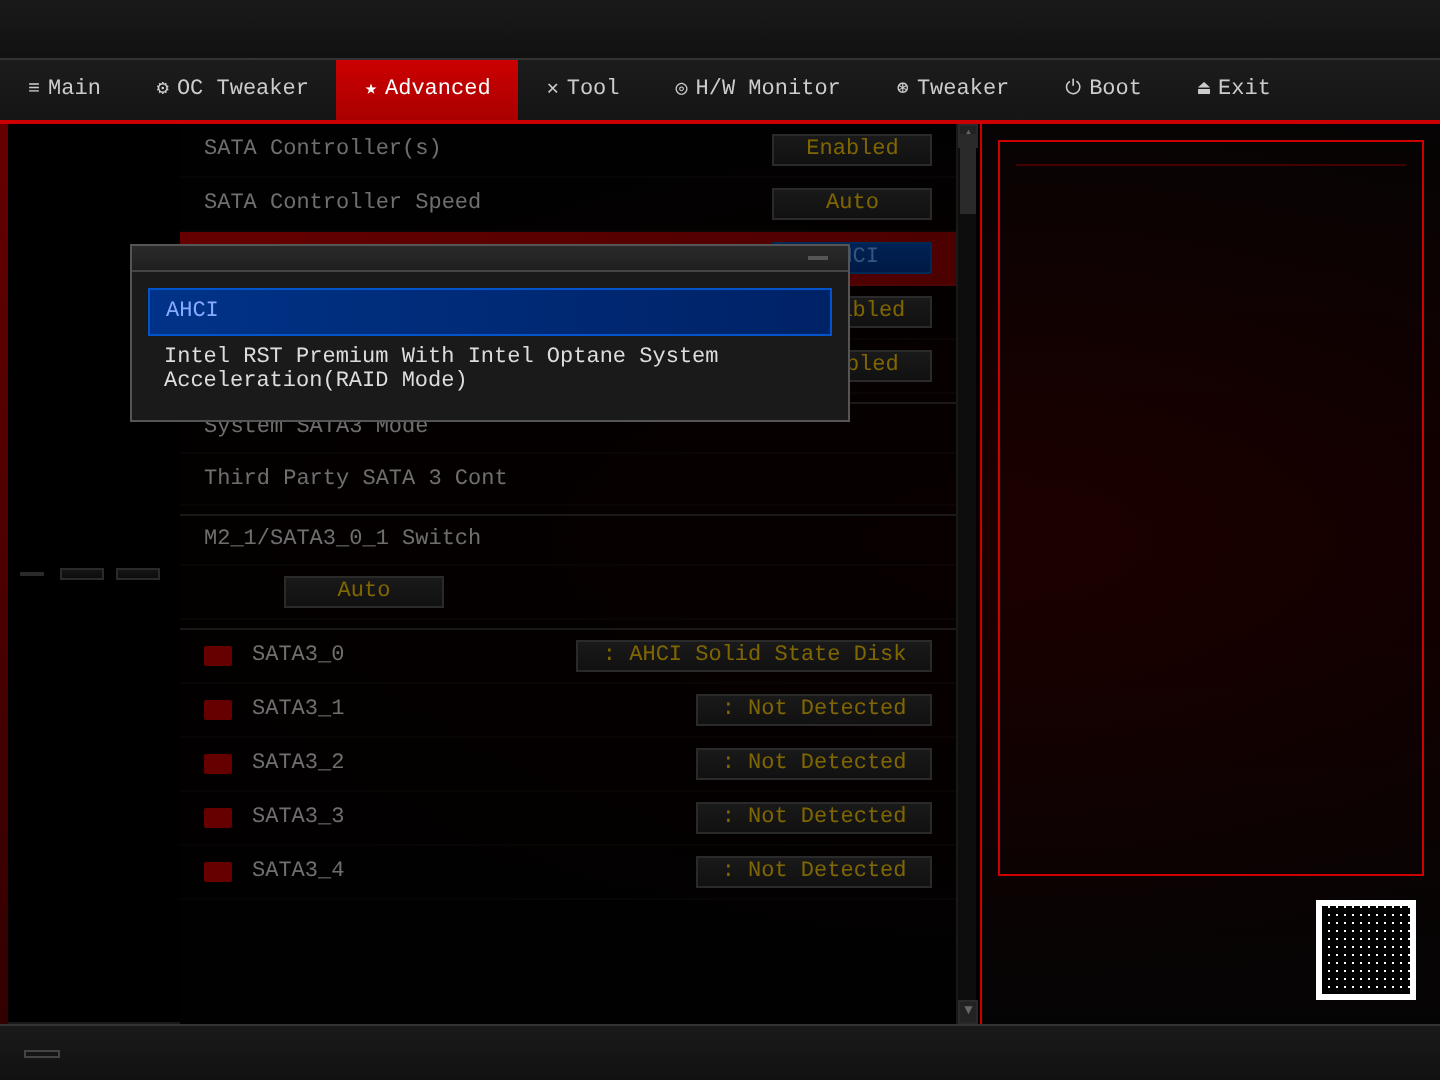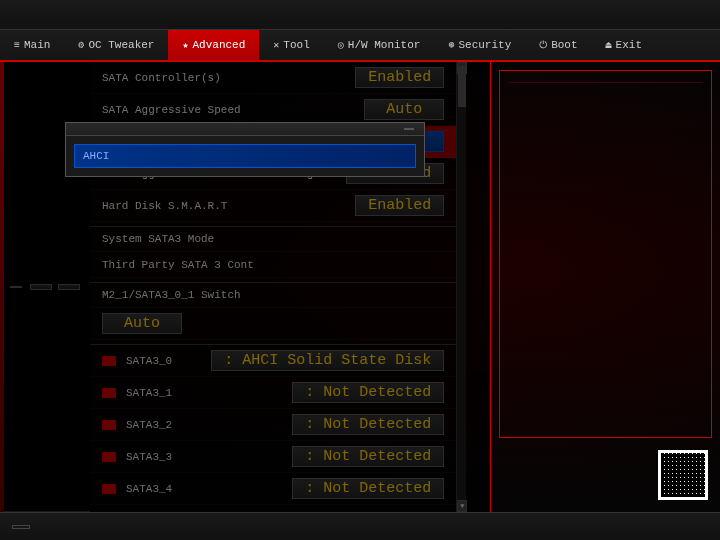--- a/index.html
+++ b/index.html
@@ -152,26 +152,27 @@
     .menu-label {
       color: #ddd;
       font-size: 11px;
       display: flex;
       align-items: center;
       gap: 6px;
     }
     .menu-item.selected .menu-label { color: #fff; }
     .menu-value {
       color: #ffcc00;
-      font-size: 15px;
+      font-size: 11px;
       background: linear-gradient(to bottom, #333, #222);
       border: 1px solid #555;
       padding: 1px 12px;
       min-width: 80px;
       text-align: center;
+      margin-left: 40px;
     }
     .menu-value.blue-val {
       background: linear-gradient(to bottom, #003366, #002244);
       border-color: #0055aa;
       color: #66aaff;
     }
     .menu-item.selected .menu-value.blue-val {
       background: linear-gradient(to bottom, #0044aa, #003388);
     }
     .disk-icon {
@@ -398,21 +399,21 @@
     <div class="nav-item">
       <span class="nav-icon">✕</span>
       <span>Tool</span>
     </div>
     <div class="nav-item">
       <span class="nav-icon">◎</span>
       <span>H/W Monitor</span>
     </div>
     <div class="nav-item">
       <span class="nav-icon">⊛</span>
-      <span>Security</span>
+      <span>Tweaker</span>
     </div>
     <div class="nav-item">
       <span class="nav-icon">⏻</span>
       <span>Boot</span>
     </div>
     <div class="nav-item">
       <span class="nav-icon">⏏</span>
       <span>Exit</span>
     </div>
   </div>
@@ -433,21 +434,21 @@
     </div>
 
     <div class="menu-row-wrapper">
       <div class="menu-items-col">
 
       <div class="menu-item">
       <span class="menu-label">SATA Controller(s)</span>
       <span class="menu-value">Enabled</span>
     </div>
           <div class="menu-item">
-      <span class="menu-label">SATA Aggressive Speed</span>
+      <span class="menu-label">SATA Controller Speed</span>
       <span class="menu-value">Auto</span>
     </div>
           <div class="menu-item selected">
       <span class="menu-label">SATA Mode Selection</span>
       <span class="menu-value blue-val">AHCI</span>
     </div>
           <div class="menu-item">
       <span class="menu-label">SATA Aggressive Link Power Management</span>
       <span class="menu-value">Disabled</span>
     </div>
@@ -517,15 +518,16 @@
 
 <div class="modal-overlay">
   <div class="modal-box">
     <div class="modal-title-bar">
       <span class="modal-title"></span>
       <span class="modal-close"></span>
     </div>
     <div class="modal-body">
 
     <div class="modal-option selected-opt">AHCI</div>
+        <div class="modal-option">Intel RST Premium With Intel Optane System Acceleration(RAID Mode)</div>
       </div>
   </div>
 </div>
 
 </body></html>

